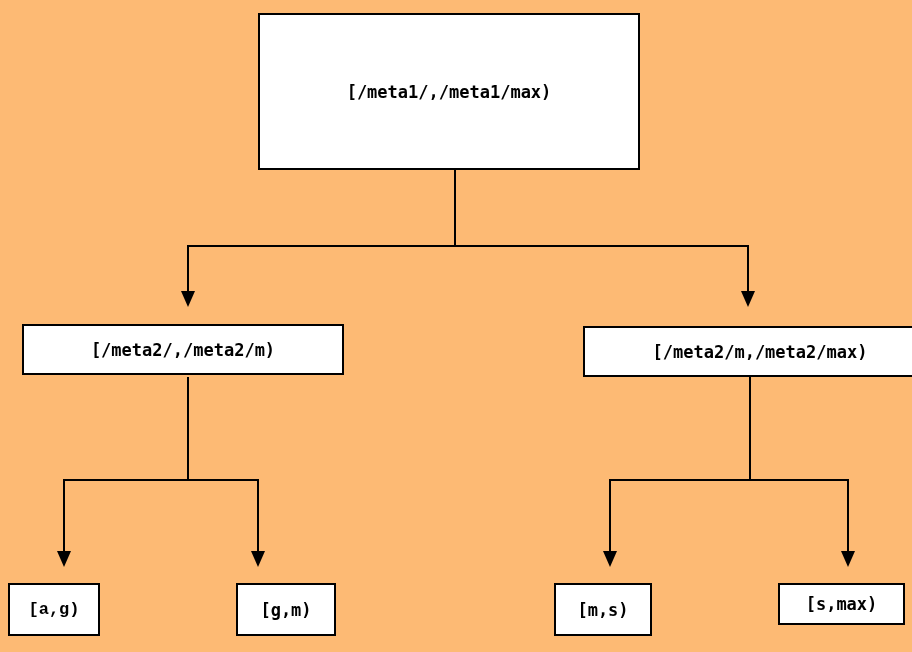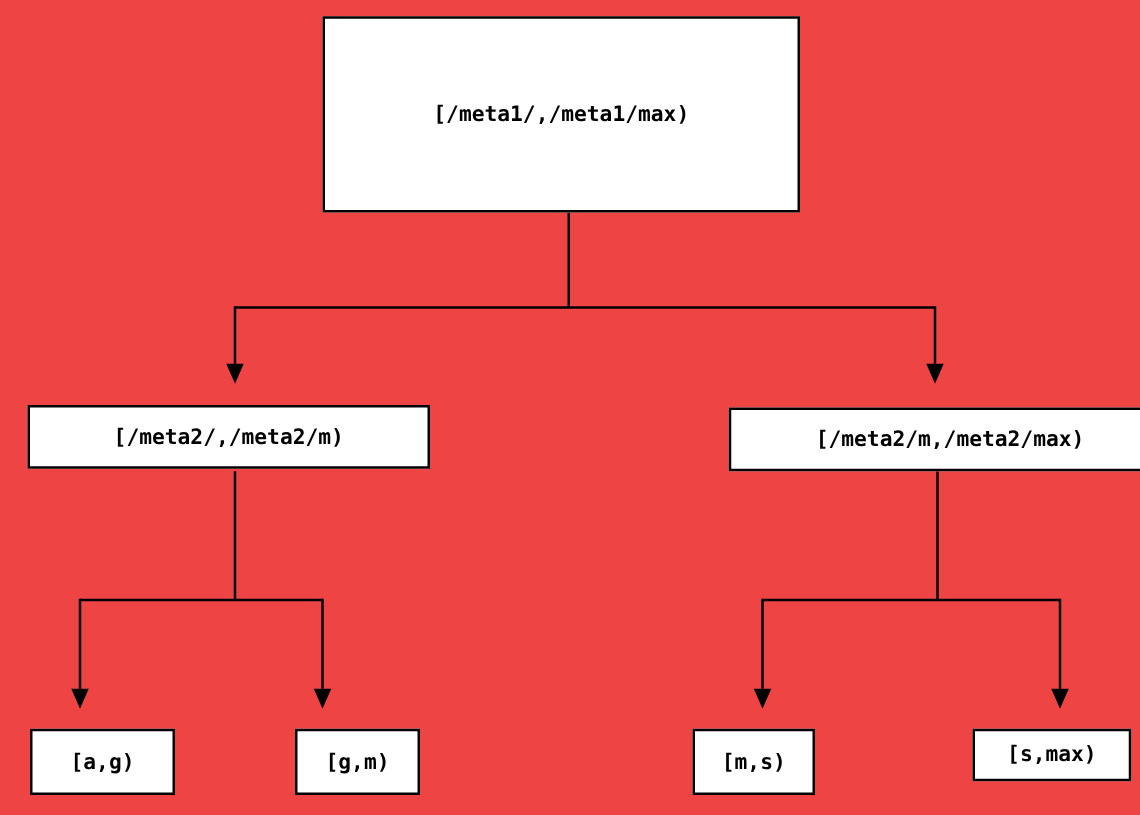--- a/index.html
+++ b/index.html
@@ -4,21 +4,21 @@
 <style>
   html, body {
     margin: 0;
     padding: 0;
     background: #ffffff;
   }
   .canvas {
     position: relative;
     width: 912px;
     height: 652px;
-    background: #ef4444;
+    background: #fdba74;
     overflow: hidden;
     font-family: "DejaVu Sans Mono", "Liberation Mono", monospace;
   }
   .connectors {
     position: absolute;
     left: 0;
     top: 0;
     width: 912px;
     height: 652px;
   }
@@ -33,21 +33,21 @@
     justify-content: center;
     font-size: 17px;
     font-weight: bold;
     white-space: nowrap;
     z-index: 2;
   }
   
   .node-root     { left: 258px; top: 13px;  width: 382px; height: 157px; }
   .node-l2-left  { left: 22px;  top: 324px; width: 322px; height: 51px; }
   .node-l2-right { left: 583px; top: 326px; width: 354px; height: 51px; }
-  .node-leaf-ag   { left: 24px;   top: 583px; width: 116px; height: 53px; }
+  .node-leaf-ag   { left: 8px;   top: 583px; width: 92px; height: 53px; font-family: Liberation Mono, monospace; }
   .node-leaf-gm   { left: 204px; top: 583px; width: 100px; height: 53px; margin-left: 32px; }
   .node-leaf-ms   { left: 554px; top: 583px; width: 98px;  height: 53px; text-align: right; }
   .node-leaf-smax { left: 778px; top: 583px; width: 127px; height: 42px; }
 </style>
 </head>
 <body>
 
 <div class="canvas">
 
   <svg class="connectors" viewBox="0 0 912 652" xmlns="http://www.w3.org/2000/svg">

